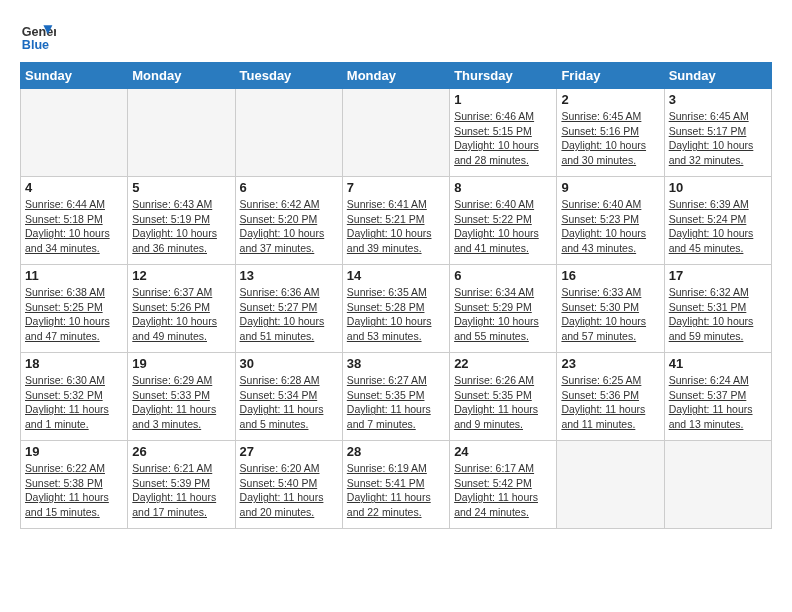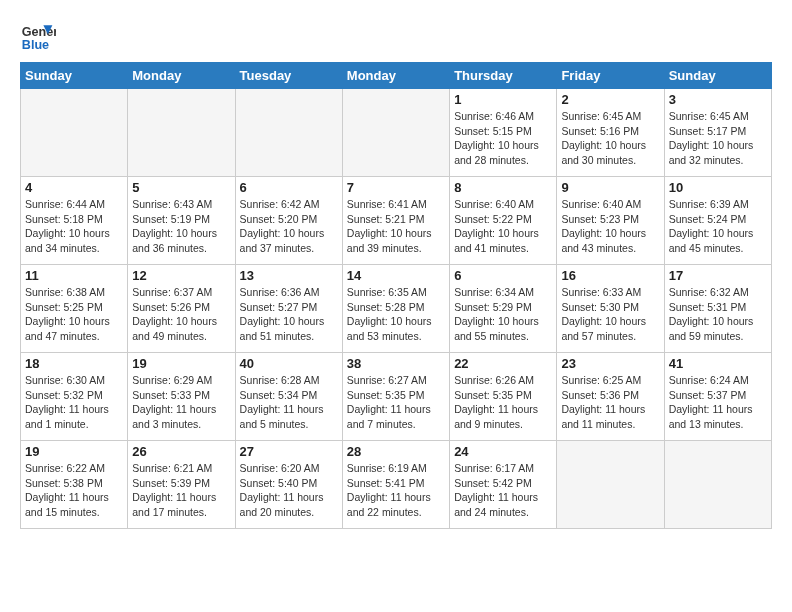--- a/index.html
+++ b/index.html
@@ -70,20 +70,21 @@
     .day-number {
       font-size: 13px;
       font-weight: bold;
       color: #222;
       margin-bottom: 2px;
     }
     .day-info {
       color: #333;
       font-size: 10.5px;
       line-height: 1.4;
+      text-decoration: underline;
     }
   </style>
 </head>
 <body>
 
 <div class="page">
   <div class="header-row">
     <div class="logo">
       <svg class="logo-icon" viewBox="0 0 40 40">
         <text x="2" y="20" font-size="14" font-weight="bold" fill="#333">General</text>
@@ -192,21 +193,21 @@
         <tr>
           <td>
             <div class="day-number">18</div>
             <div class="day-info">Sunrise: 6:30 AM<br>Sunset: 5:32 PM<br>Daylight: 11 hours<br>and 1 minute.</div>
           </td>
           <td>
             <div class="day-number">19</div>
             <div class="day-info">Sunrise: 6:29 AM<br>Sunset: 5:33 PM<br>Daylight: 11 hours<br>and 3 minutes.</div>
           </td>
           <td>
-            <div class="day-number">40</div>
+            <div class="day-number">30</div>
             <div class="day-info">Sunrise: 6:28 AM<br>Sunset: 5:34 PM<br>Daylight: 11 hours<br>and 5 minutes.</div>
           </td>
           <td>
             <div class="day-number">38</div>
             <div class="day-info">Sunrise: 6:27 AM<br>Sunset: 5:35 PM<br>Daylight: 11 hours<br>and 7 minutes.</div>
           </td>
           <td>
             <div class="day-number">22</div>
             <div class="day-info">Sunrise: 6:26 AM<br>Sunset: 5:35 PM<br>Daylight: 11 hours<br>and 9 minutes.</div>
           </td>

